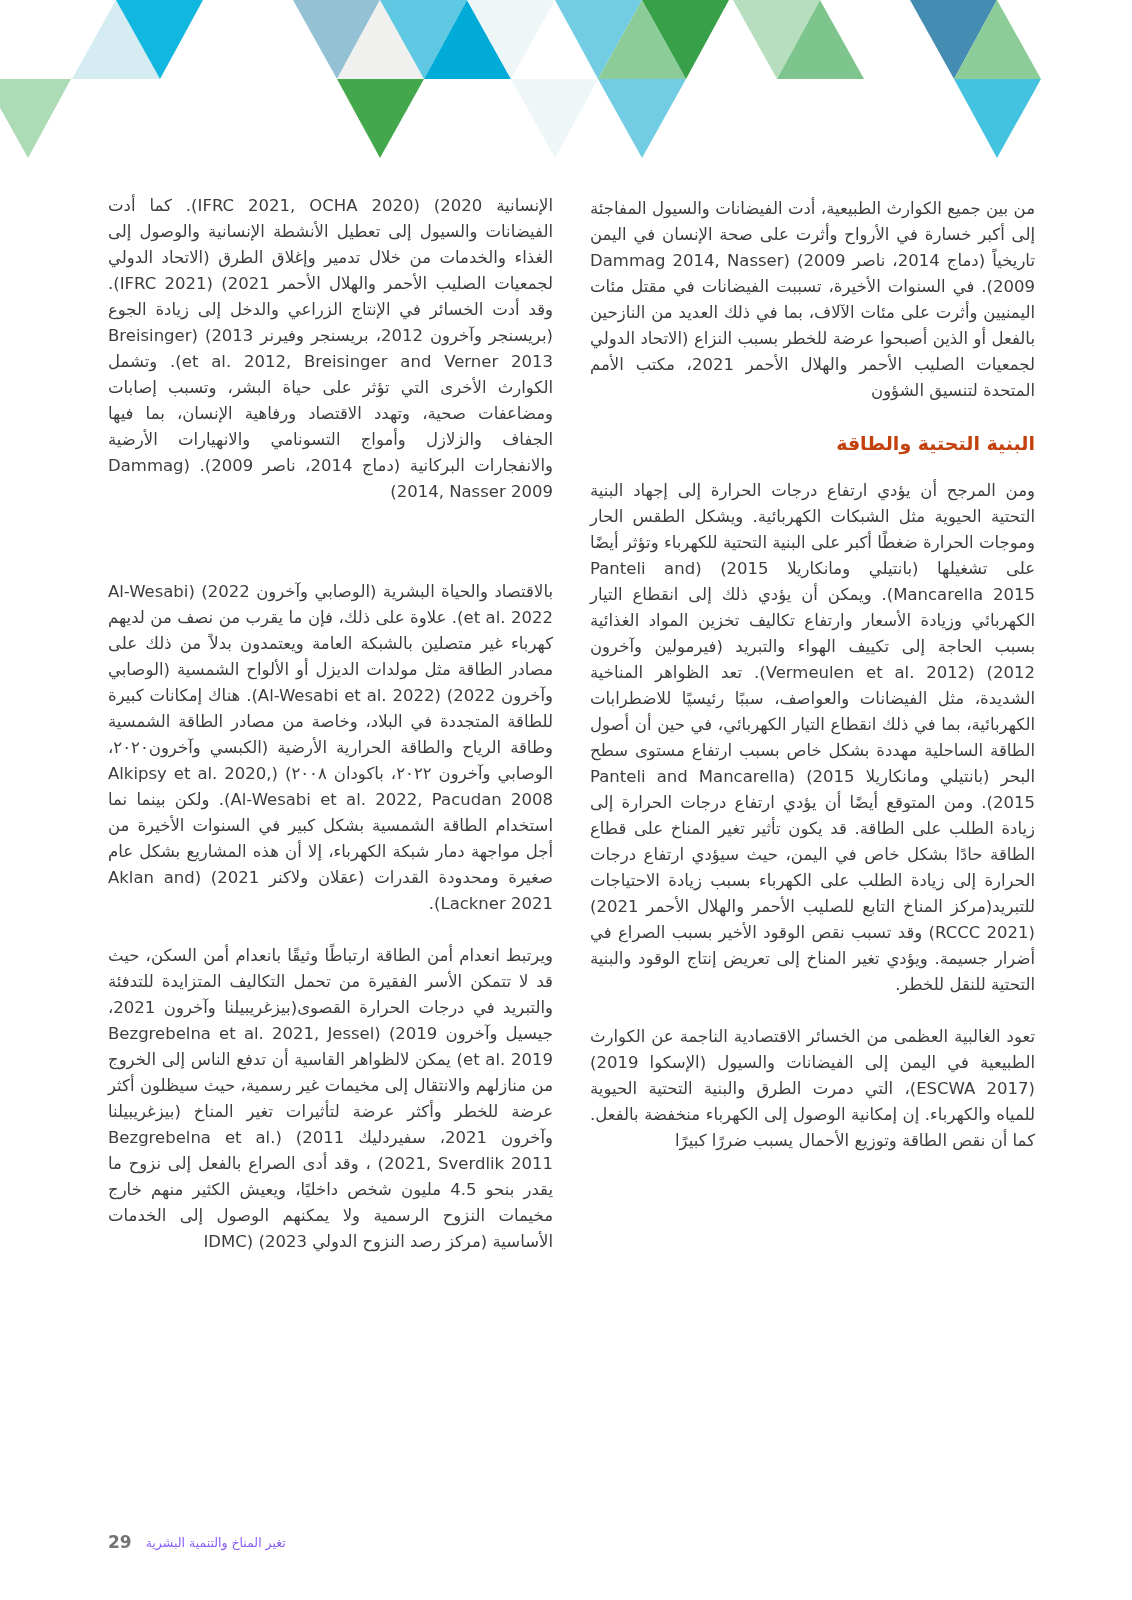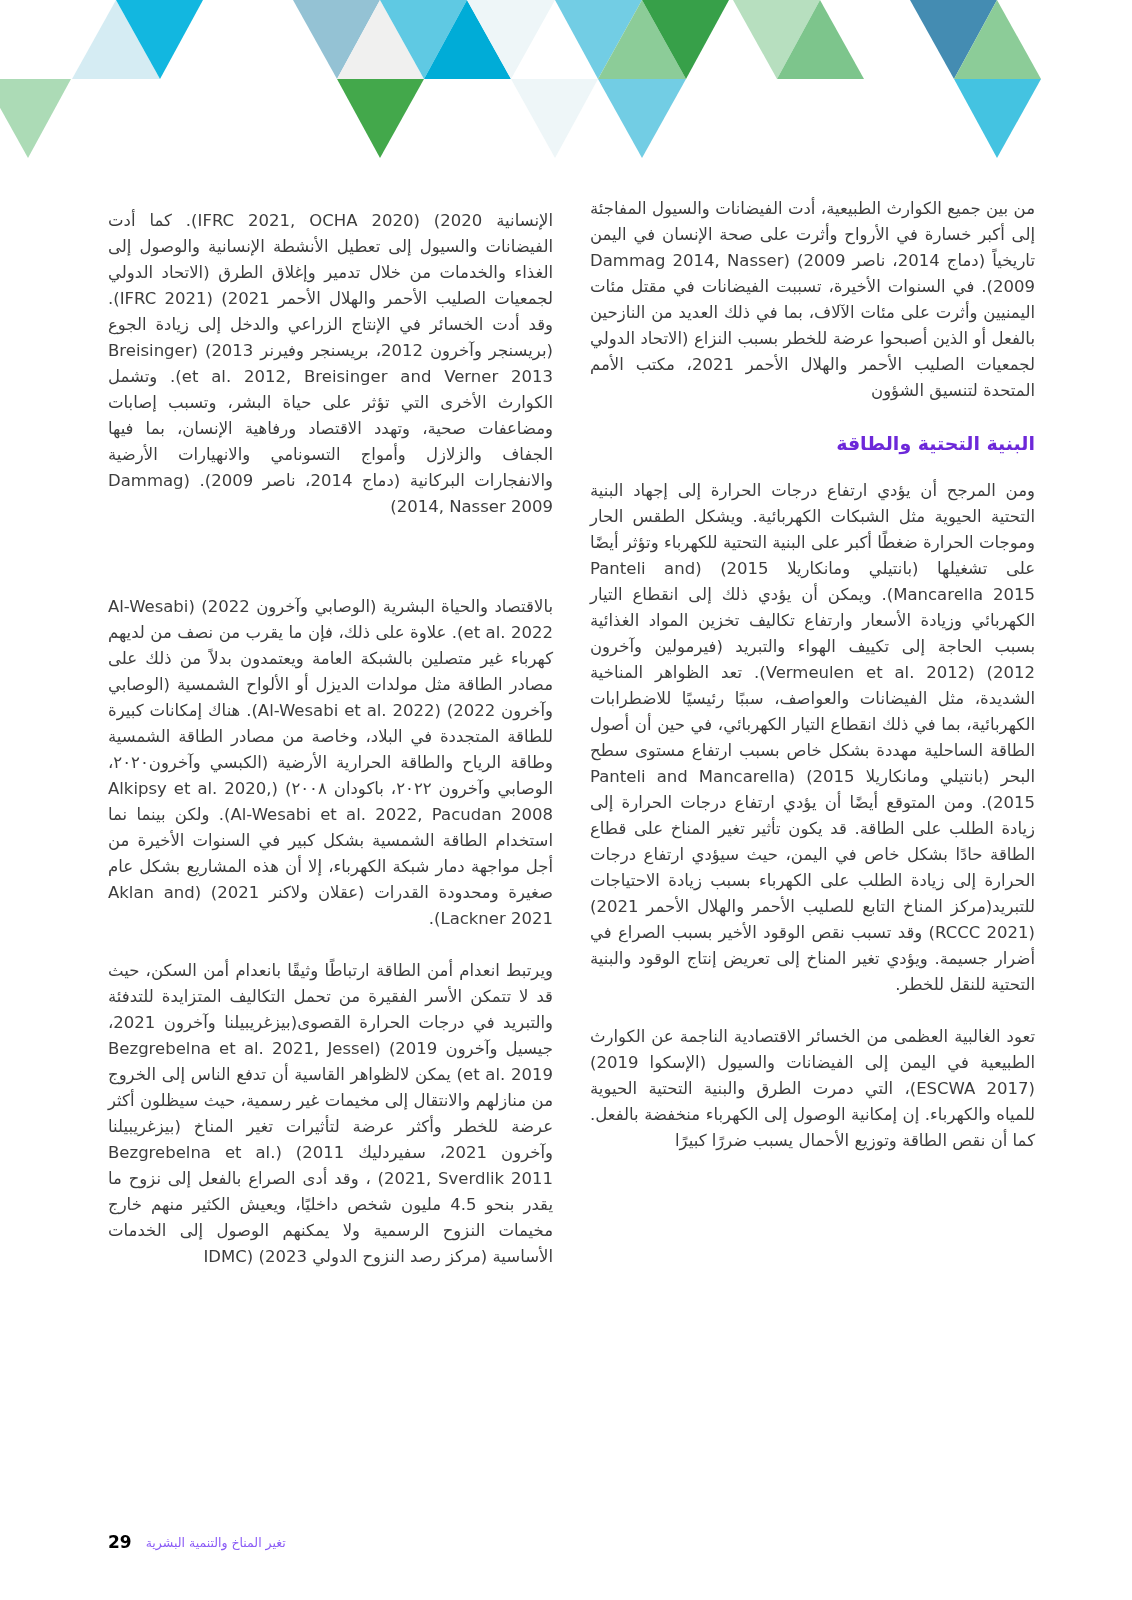--- a/index.html
+++ b/index.html
@@ -1,24 +1,24 @@
 <!DOCTYPE html>
 <html><head>
 <meta charset="utf-8">
 <style>
   html, body { margin:0; padding:0; background:#ffffff; }
   body { width:1132px; height:1600px; position:relative; overflow:hidden; font-family:"DejaVu Sans", sans-serif; color:#3a3a3a; }
   .banner { position:absolute; left:0; top:0; width:1132px; height:160px; }
   .col { position:absolute; direction:rtl; text-align:justify; text-align-last:right; font-size:16.5px; line-height:26px; color:#3d3d3d; }
   .col p { margin:0 0 26px 0; }
   .col-right { left:590px; width:445px; top:196px; }
-  .col-left { left:108px; width:445px; top:208px; }
-  .heading { direction:rtl; text-align:right; color:#6d28d9; font-weight:bold; font-size:19px; line-height:26px; margin:0 0 22px 0; }
+  .col-left { left:108px; width:445px; top:193px; }
+  .heading { direction:rtl; text-align:right; color:#c2410c; font-weight:bold; font-size:19px; line-height:26px; margin:0 0 22px 0; }
   .footer { position:absolute; left:108px; top:1532px; display:flex; align-items:center; gap:14px; }
-  .page-num { color:#000000; font-weight:bold; font-size:17px; }
+  .page-num { color:#737373; font-weight:bold; font-size:17px; }
   .running-title { color:#8b5cf6; font-size:12.5px; direction:rtl; }
 </style>
 </head>
 <body>
 
 <svg class="banner" viewBox="0 0 1132 160" xmlns="http://www.w3.org/2000/svg">
 
   <polygon points="-16,79 71,79 28,158" fill="#acdbb6"></polygon>
 
   <polygon points="116,0 72,79 160,79" fill="#d5ecf3"></polygon>

